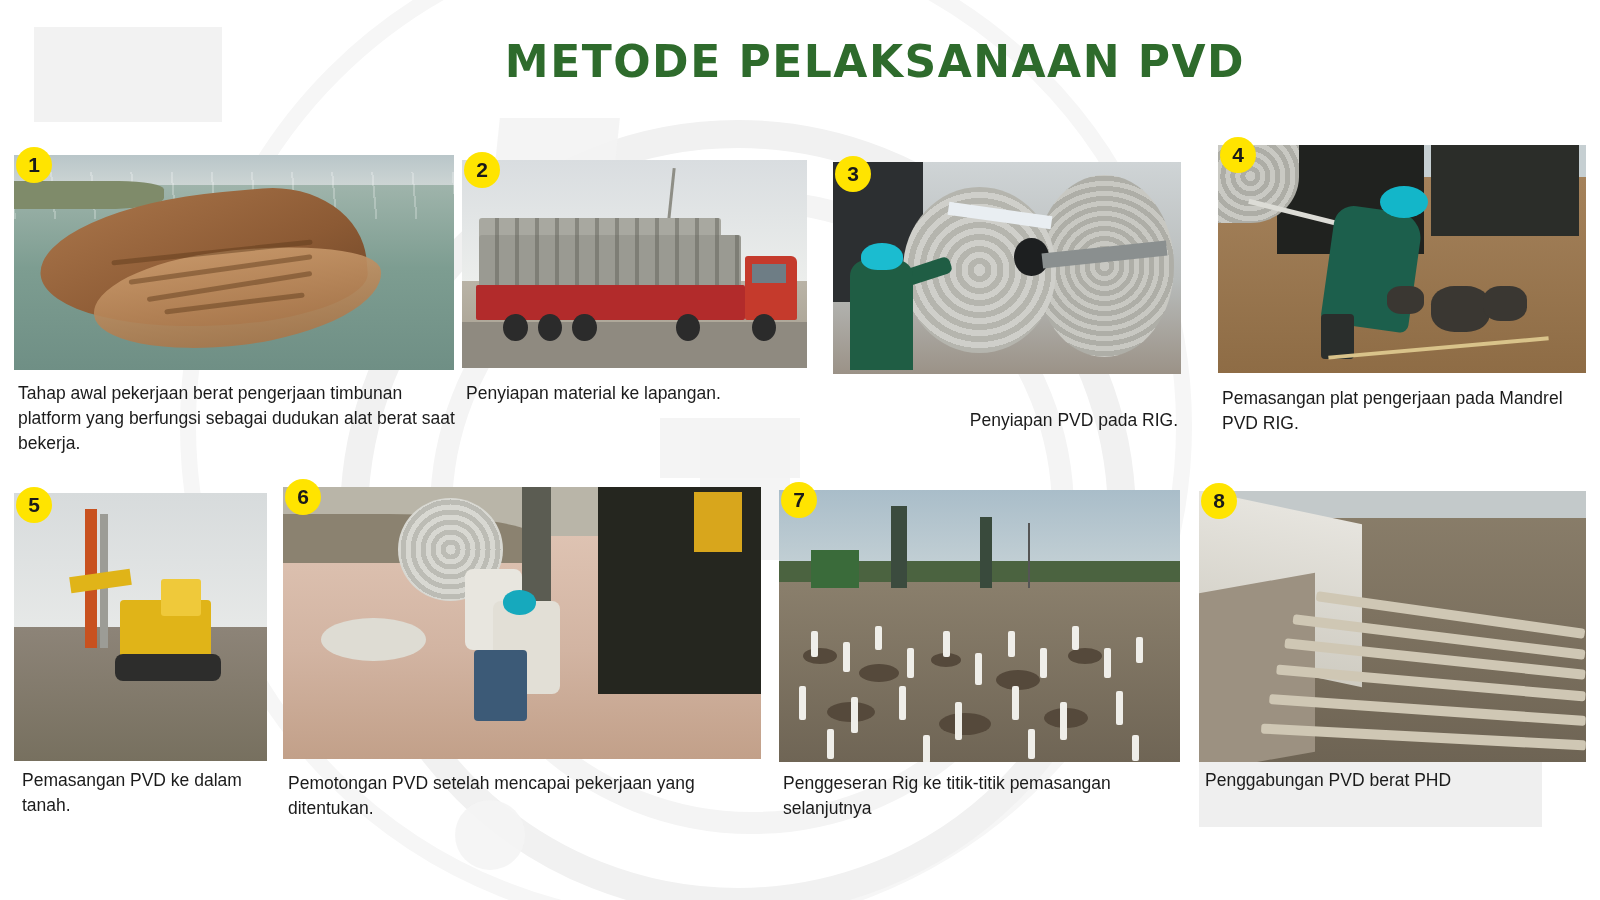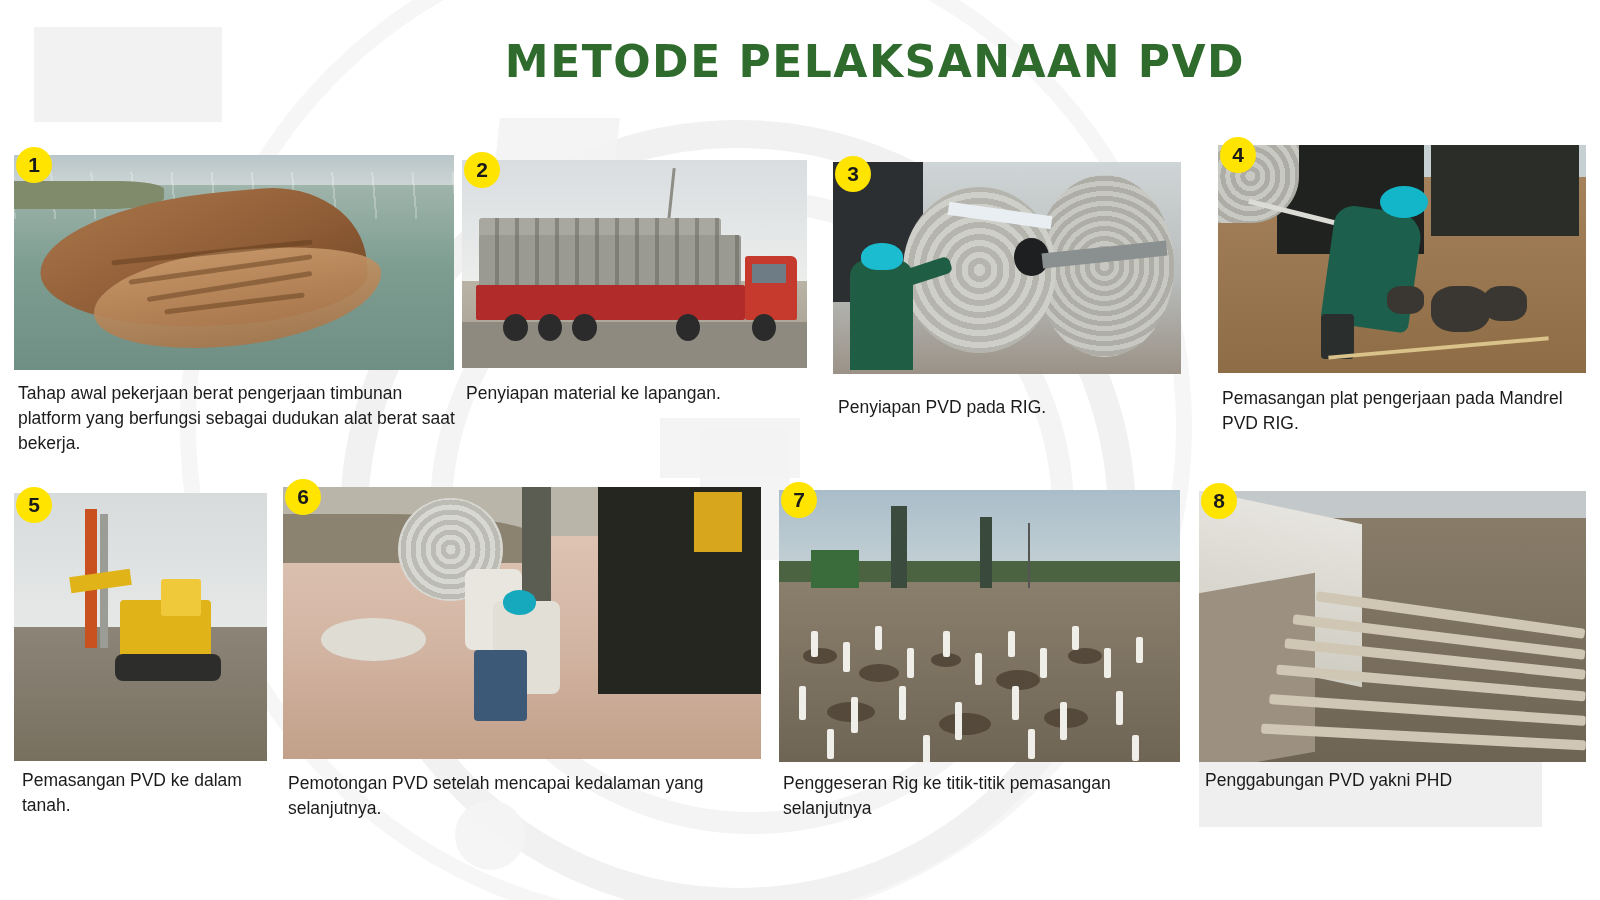--- a/index.html
+++ b/index.html
@@ -272,21 +272,21 @@
       <div class="layer hub"></div>
       <div class="layer bar"></div>
       <div class="layer tape"></div>
       <div class="layer arm"></div>
       <div class="layer worker-body"></div>
       <div class="layer helmet"></div>
     </div>
   </div>
   <div class="badge" style="left:2px; top:-6px;">3</div>
 </div>
-<div class="caption" style="left:838px; top:395px; width:340px;">Penyiapan PVD pada RIG.</div>
+<div class="caption" style="left:838px; top:408px; width:340px;text-align:right;">Penyiapan PVD pada RIG.</div>
 
 <div class="card" style="left:1218px; top:145px; width:368px;">
   <div class="photo" style="width:368px; height:228px;">
     <div class="scene s4">
       <div class="layer ground"></div>
       <div class="layer sky"></div>
       <div class="layer rig"></div>
       <div class="layer rig2"></div>
       <div class="layer rolltop"></div>
       <div class="layer hose"></div>
@@ -332,21 +332,21 @@
       <div class="layer reel"></div>
       <div class="layer disc"></div>
       <div class="layer worker1"></div>
       <div class="layer worker2"></div>
       <div class="layer helmet"></div>
       <div class="layer jeans"></div>
     </div>
   </div>
   <div class="badge" style="left:2px; top:-8px;">6</div>
 </div>
-<div class="caption" style="left:288px; top:771px; width:470px;">Pemotongan PVD setelah mencapai kedalaman yang selanjutnya.</div>
+<div class="caption" style="left:288px; top:771px; width:470px;">Pemotongan PVD setelah mencapai pekerjaan yang ditentukan.</div>
 
 <div class="card" style="left:779px; top:490px; width:401px;">
   <div class="photo" style="width:401px; height:272px;">
     <div class="scene s7">
       <div class="layer sky"></div>
       <div class="layer trees"></div>
       <div class="layer ground"></div>
       <div class="layer exc"></div>
       <div class="layer rig"></div>
       <div class="layer rig2"></div>
@@ -401,13 +401,13 @@
       <div class="strip" style="left:18%; top:79%; width:82%; transform:rotate(4deg);"></div>
       <div class="strip" style="left:16%; top:89%; width:84%; transform:rotate(3deg);"></div>
       <div class="strip" style="left:30%; top:44%; width:70%; transform:rotate(8deg);"></div>
       <div class="worker"></div>
       <div class="whelmet"></div>
       <div class="box"></div>
     </div>
   </div>
   <div class="badge" style="left:2px; top:-8px;">8</div>
 </div>
-<div class="caption" style="left:1205px; top:768px; width:350px;">Penggabungan PVD yakni PHD</div>
+<div class="caption" style="left:1205px; top:768px; width:350px;">Penggabungan PVD berat PHD</div>
 
 </body></html>

